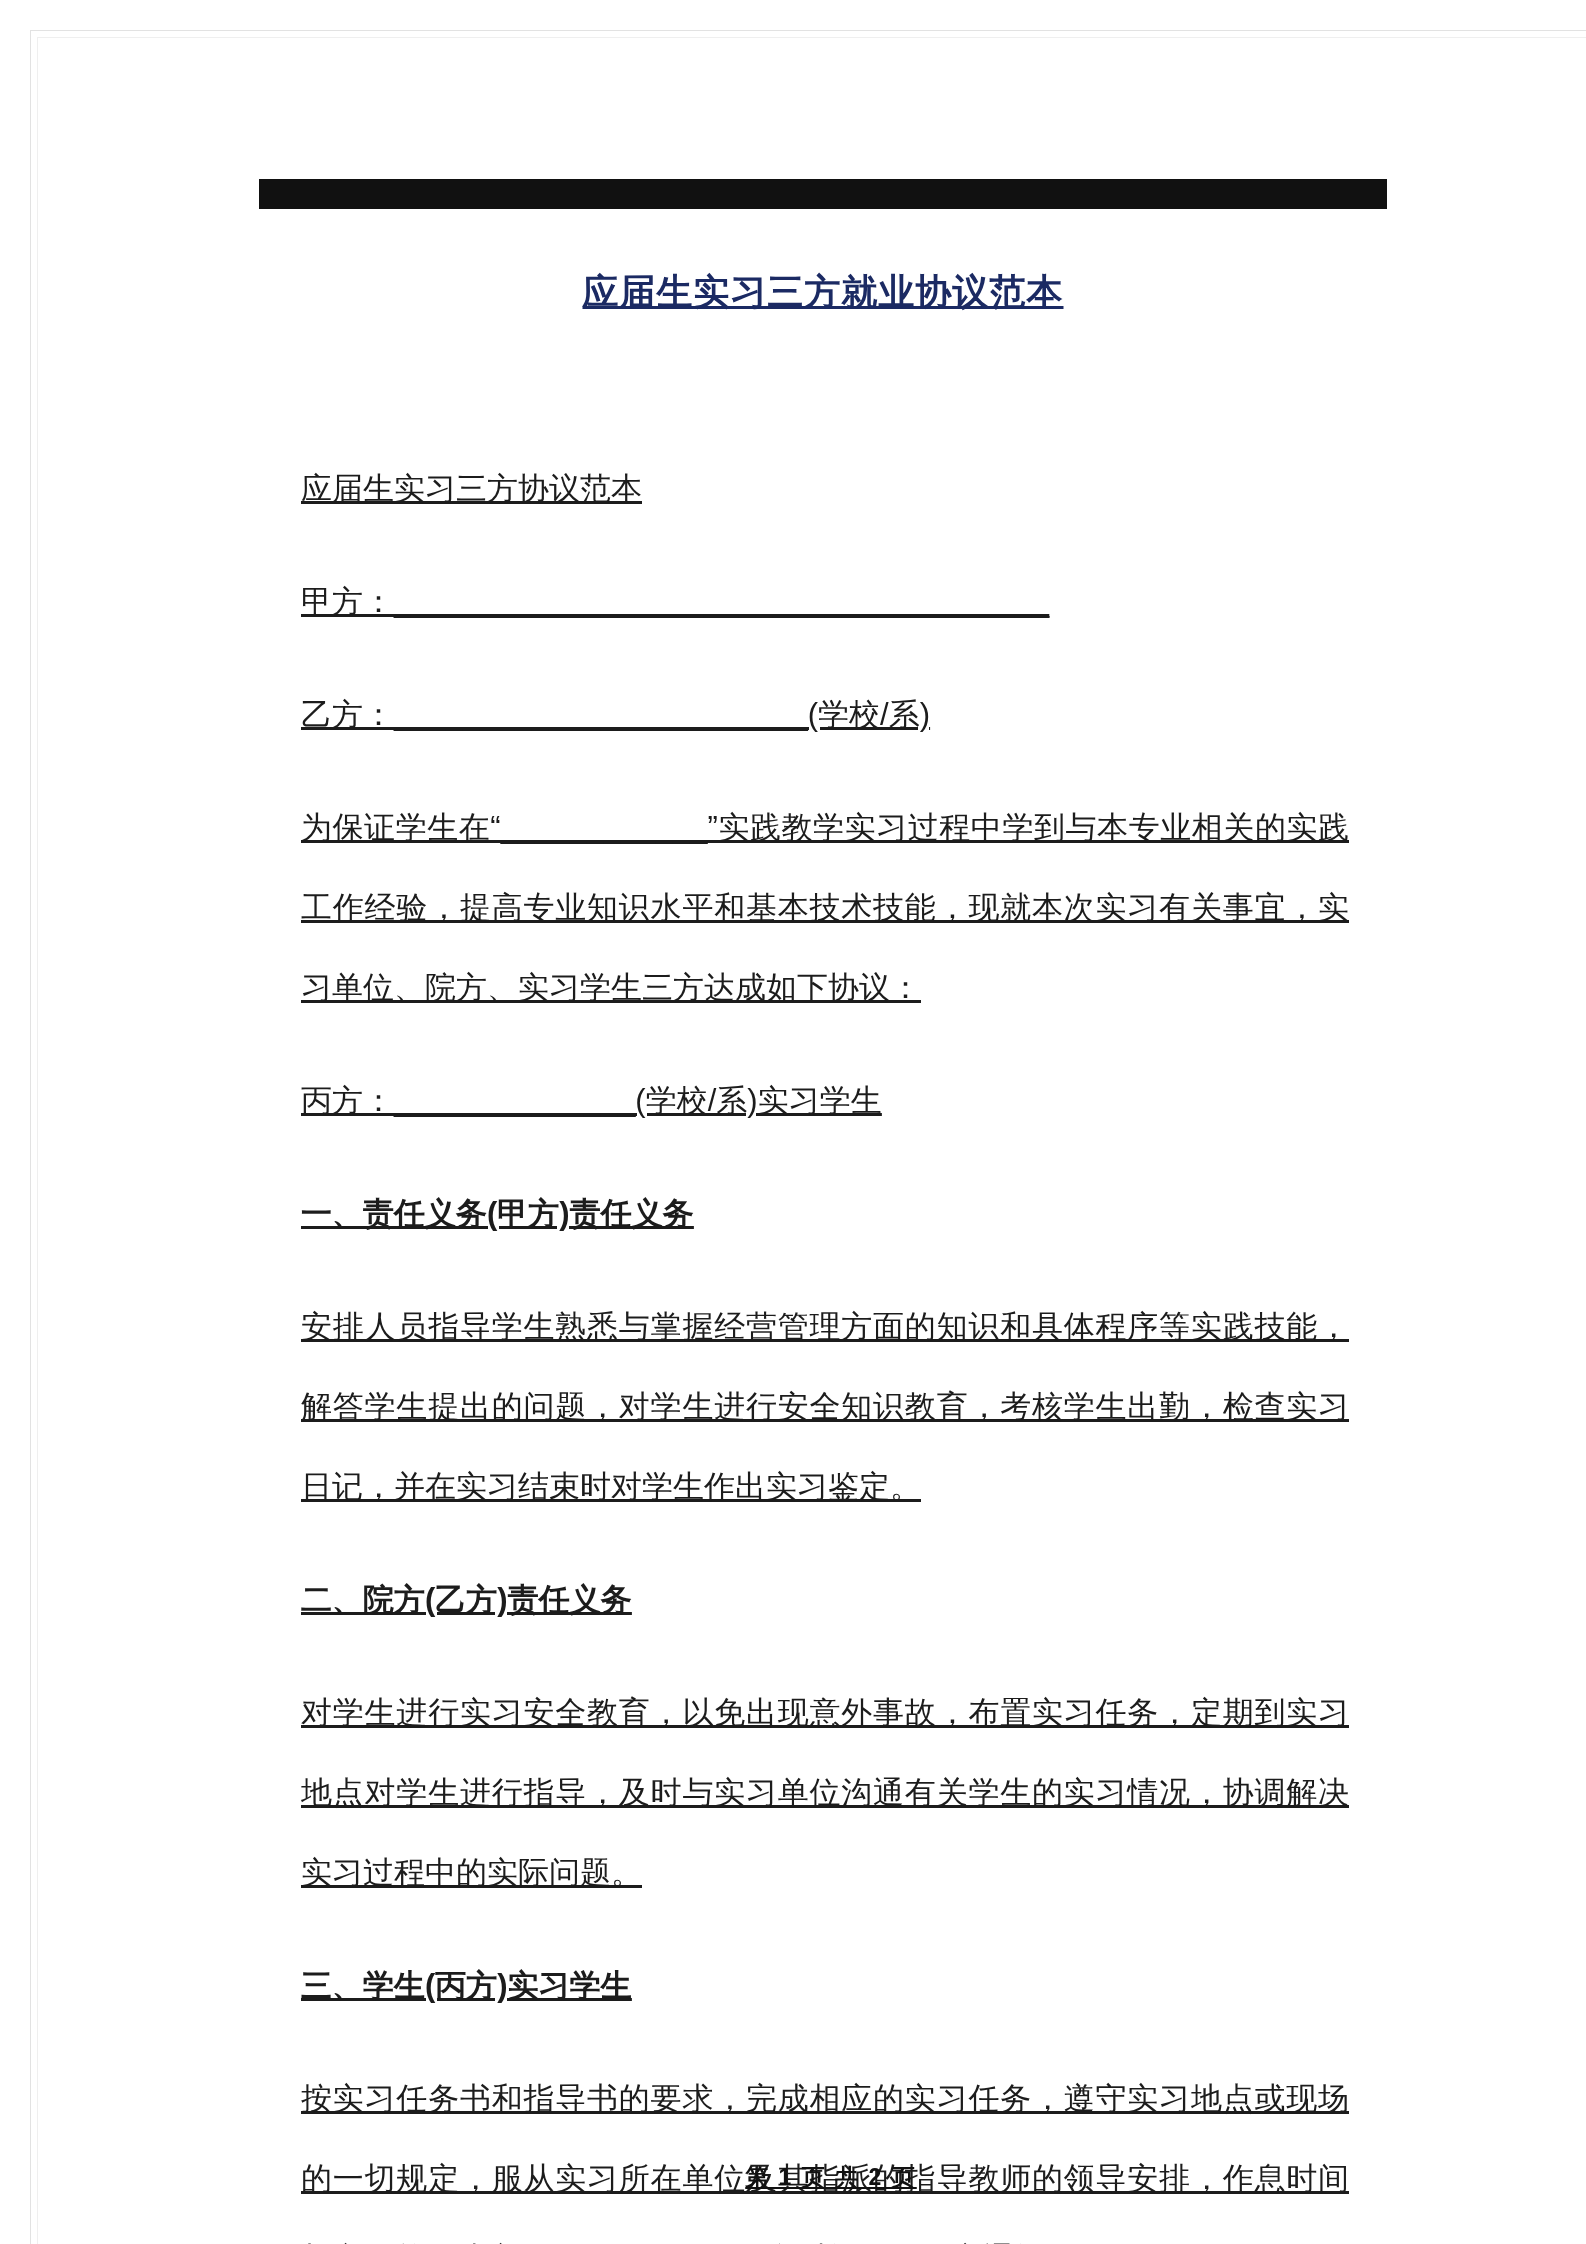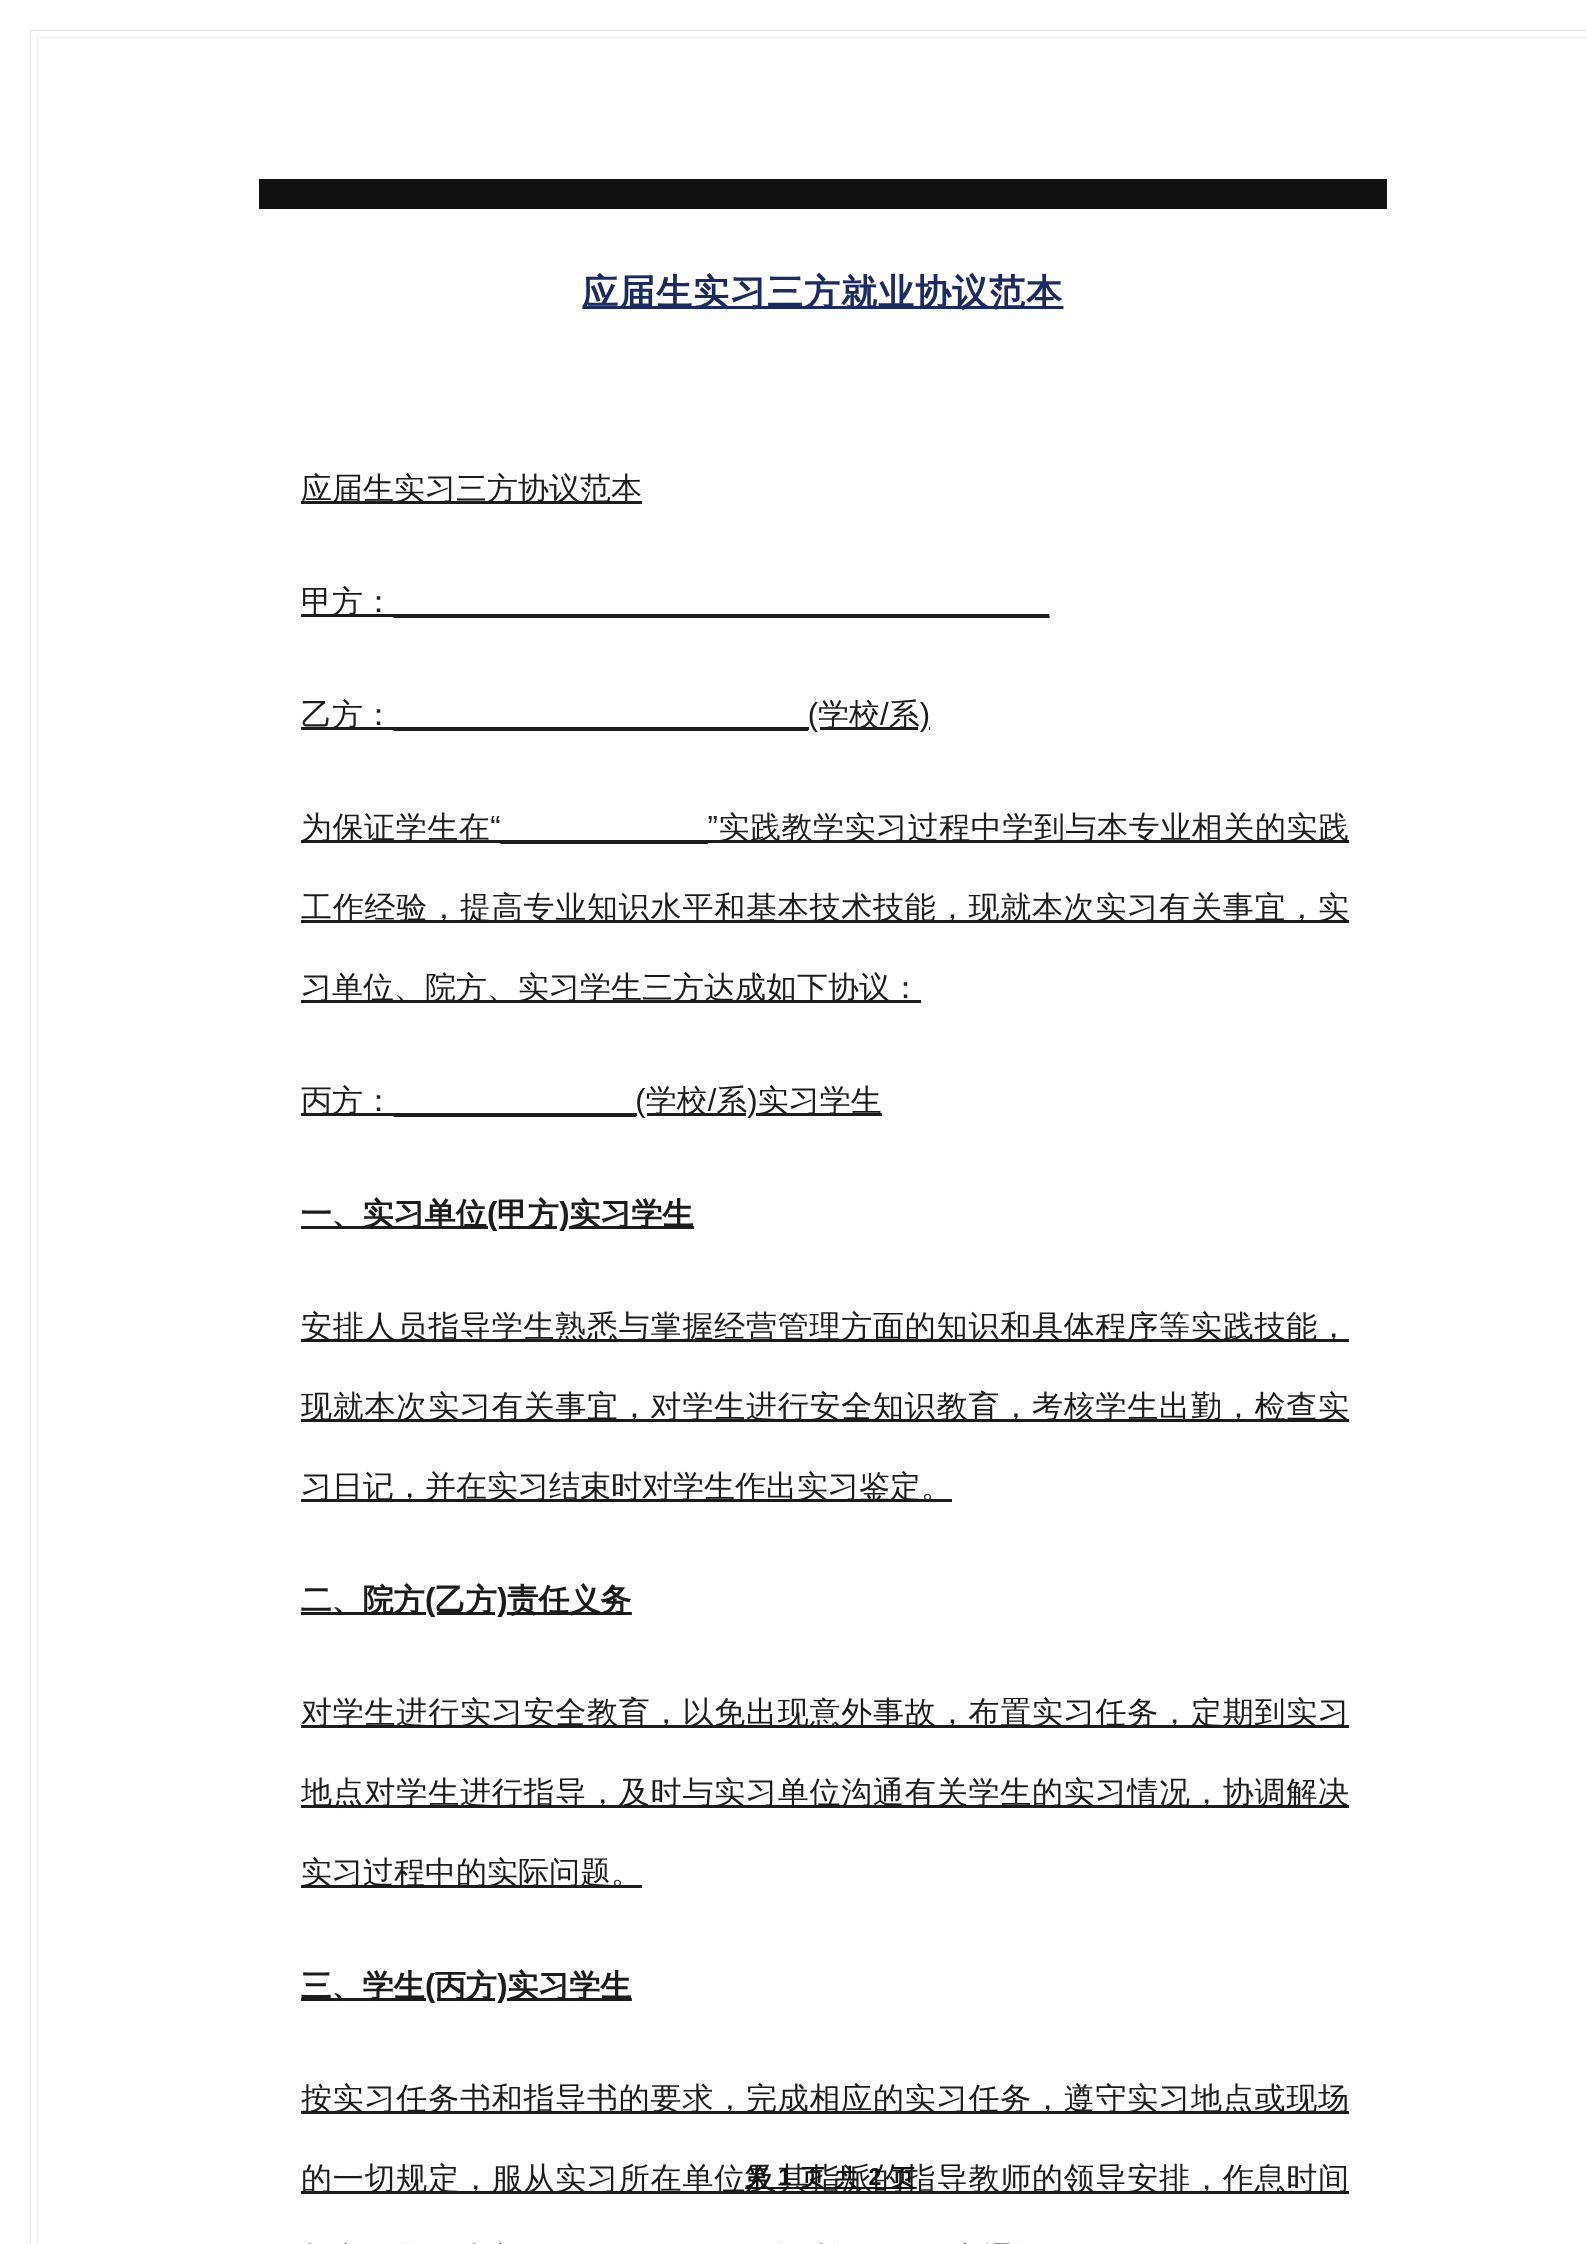--- a/index.html
+++ b/index.html
@@ -70,22 +70,22 @@
   <div class="top-rule"></div>
 
   <h1 class="doc-title" style="color: rgb(27, 42, 99);">应届生实习三方就业协议范本</h1>
 
   <div class="doc-body">
     <p class="para">应届生实习三方协议范本</p>
     <p class="para">甲方：______________________________________</p>
     <p class="para">乙方：________________________(学校/系)</p>
     <p class="para">为保证学生在“____________”实践教学实习过程中学到与本专业相关的实践工作经验，提高专业知识水平和基本技术技能，现就本次实习有关事宜，实习单位、院方、实习学生三方达成如下协议：</p>
     <p class="para">丙方：______________(学校/系)实习学生</p>
-    <p class="para heading">一、实习单位(甲方)实习学生</p>
-    <p class="para">安排人员指导学生熟悉与掌握经营管理方面的知识和具体程序等实践技能，现就本次实习有关事宜，对学生进行安全知识教育，考核学生出勤，检查实习日记，并在实习结束时对学生作出实习鉴定。</p>
+    <p class="para heading">一、责任义务(甲方)责任义务</p>
+    <p class="para">安排人员指导学生熟悉与掌握经营管理方面的知识和具体程序等实践技能，解答学生提出的问题，对学生进行安全知识教育，考核学生出勤，检查实习日记，并在实习结束时对学生作出实习鉴定。</p>
     <p class="para heading">二、院方(乙方)责任义务</p>
     <p class="para">对学生进行实习安全教育，以免出现意外事故，布置实习任务，定期到实习地点对学生进行指导，及时与实习单位沟通有关学生的实习情况，协调解决实习过程中的实际问题。</p>
     <p class="para heading">三、学生(丙方)实习学生</p>
     <p class="para">按实习任务书和指导书的要求，完成相应的实习任务，遵守实习地点或现场的一切规定，服从实习所在单位及其指派的指导教师的领导安排，作息时间与实习单位或实习现场工作人员作息时间一致，交通问</p>
   </div>
 
   <div class="footer">第 1 页 共 2 页</div>
 
 </div>
 

